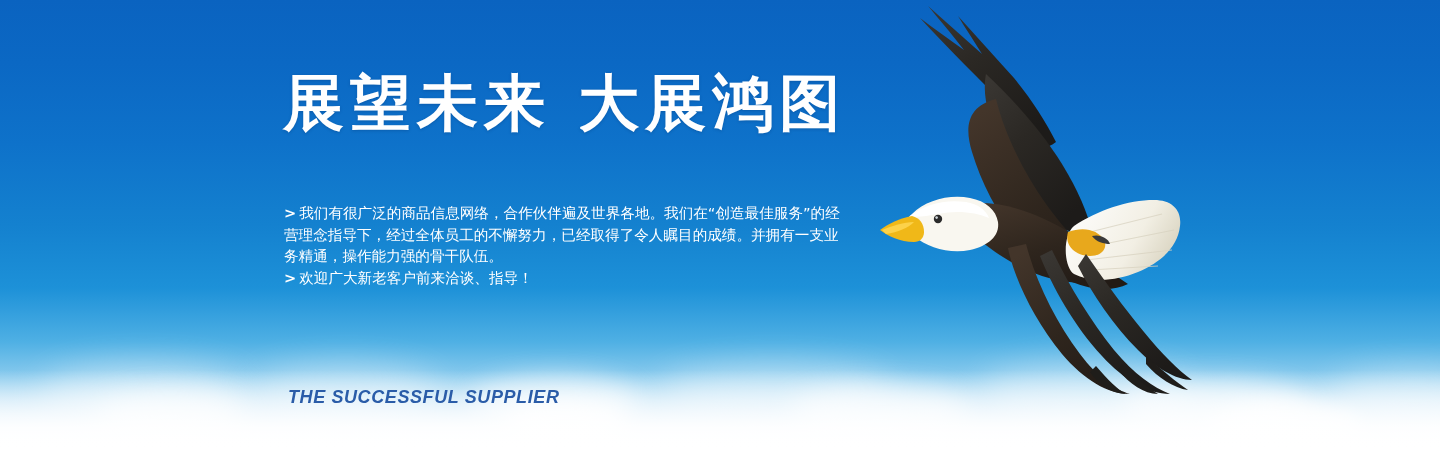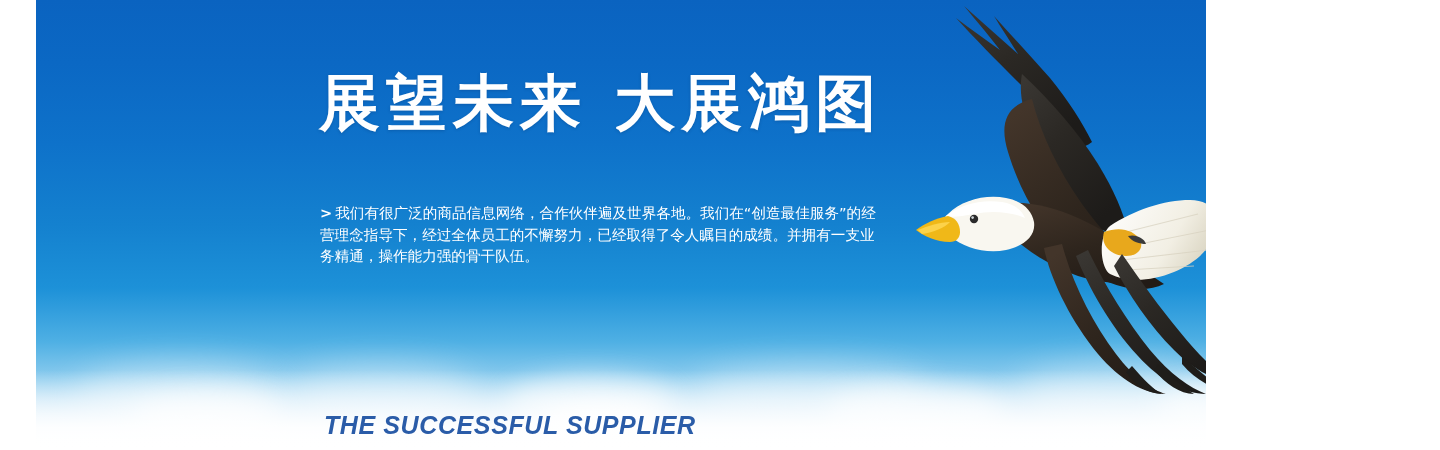--- a/index.html
+++ b/index.html
@@ -1,33 +1,32 @@
 <!DOCTYPE html>
 <html><head>
 <meta charset="utf-8">
 <style>
   html,body{margin:0;padding:0;background:#fff;}
   body{font-family:"Liberation Sans","DejaVu Sans",sans-serif;}
 
   .banner{
     position:relative;
-    width:1170px;height:450px;
+    width:1440px;height:450px;
     overflow:hidden;
     background:linear-gradient(to bottom,
       #0a63c0 0%,
       #0b68c4 14%,
       #0e72ca 32%,
       #1481cf 50%,
       #1d91d8 64%,
       #4fb0e4 76%,
       #93cfef 85%,
       #cfe8f8 92%,
       #f0f8fd 97%,
       #ffffff 100%);
-    margin-left:36px;
   }
 
   
   .clouds{position:absolute;left:0;right:0;bottom:0;height:150px;pointer-events:none;}
   .cloudbase{
     position:absolute;left:0;right:0;bottom:0;height:80px;
     background:linear-gradient(to bottom,rgba(255,255,255,0) 0%,rgba(255,255,255,.55) 38%,rgba(255,255,255,.92) 72%,#fff 100%);
   }
   .puff{position:absolute;border-radius:50%;background:#fff;filter:blur(9px);}
   .puff.soft{opacity:.62;filter:blur(13px);}
@@ -63,22 +62,22 @@
 
   
   .tagline{
     position:absolute;left:285px;top:360px;
     font-family:"DejaVu Serif","Liberation Serif",serif;
     font-size:29px;line-height:1;font-weight:700;
     color:#1f57a6;letter-spacing:2px;white-space:nowrap;
   }
   .tagline .big{font-size:35px;letter-spacing:5px;}
   .tagsub{
-    position:absolute;left:288px;top:413px;
-    font-size:25px;line-height:1;font-style:italic;font-weight:700;
+    position:absolute;left:288px;top:388px;
+    font-size:18px;line-height:1;font-style:italic;font-weight:700;
     color:#2a5ca8;letter-spacing:.6px;white-space:nowrap;
   }
 </style>
 </head>
 <body>
 
 <div class="banner">
 
   <div class="clouds">
     <div class="puff faint" style="left:40px;bottom:24px;width:210px;height:62px;"></div>
@@ -207,17 +206,20 @@
       </g>
     </svg>
   </div>
 
   <div class="headline">展望未来 大展鸿图</div>
 
   <div class="copy">
     <p>
       <span class="arrow">&gt;</span><span>我们有很广泛的商品信息网络，合作伙伴遍及世界各地。我们在“创造最佳服务”的经营理念指导下，经过全体员工的不懈努力，已经取得了令人瞩目的成绩。并拥有一支业务精通，操作能力强的骨干队伍。</span>
     </p>
+    <p>
+      <span class="arrow">&gt;</span><span>欢迎广大新老客户前来洽谈、指导！</span>
+    </p>
   </div>
 
   <div class="tagsub">THE SUCCESSFUL SUPPLIER</div>
 
 </div>
 
 </body></html>

